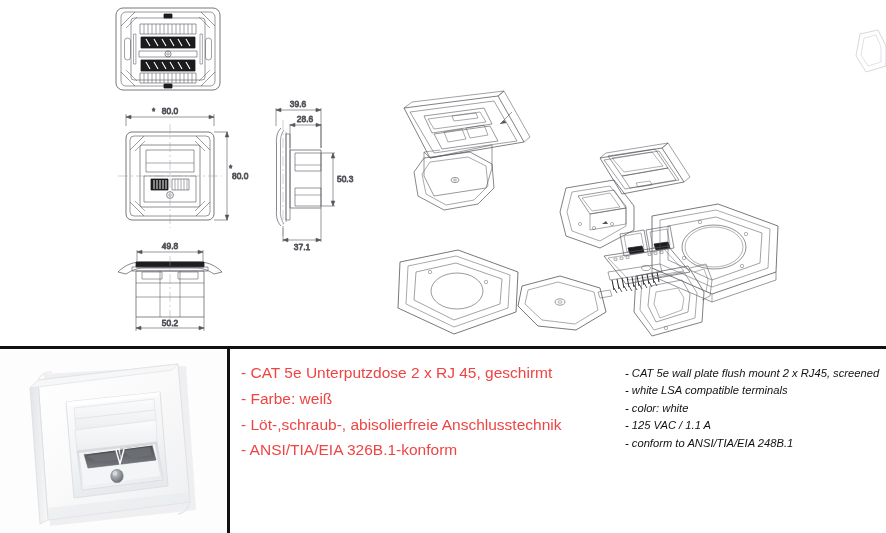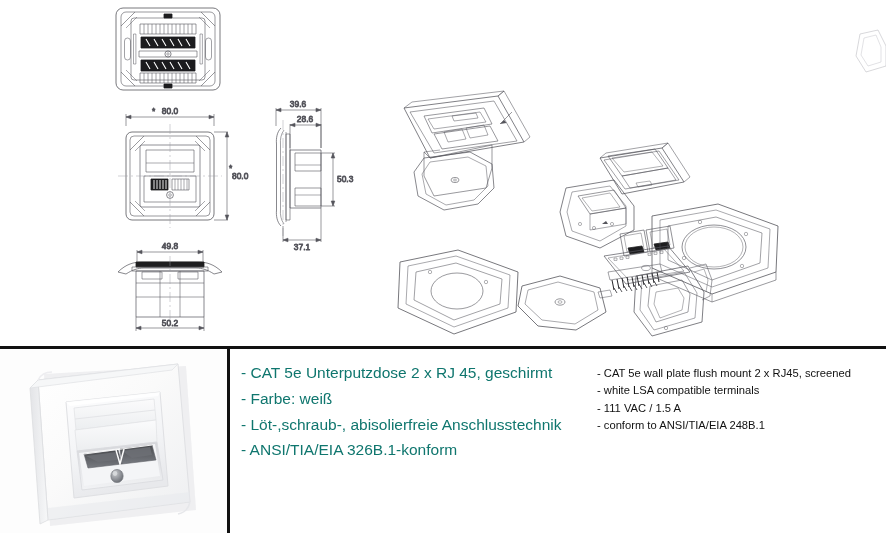--- a/index.html
+++ b/index.html
@@ -22,27 +22,27 @@
   .tick{position:absolute;left:226px;top:352px;width:2px;height:6px;background:#111;}
 
   
   #photo-panel{position:absolute;left:0;top:350px;width:227px;height:183px;
     background:#fdfdfd;overflow:hidden;}
   #photo-panel svg{display:block;}
 
   
   #spec-de{position:absolute;left:241px;top:360px;width:350px;}
   #spec-de .line{
-    font-size:15.5px;color:#0f766e;line-height:25.8px;white-space:nowrap;
+    font-size:15.5px;color:#ef4444;line-height:25.8px;white-space:nowrap;
     font-family:"Liberation Sans",sans-serif;
   }
   #spec-en{position:absolute;left:597px;top:365px;width:285px;}
   #spec-en .line{
     font-size:11.2px;color:#111;line-height:17.4px;white-space:nowrap;
-    font-family:"Liberation Sans",sans-serif;
+    font-style:italic;font-family:"Liberation Sans",sans-serif;margin-left:28px;
   }
 </style>
 </head>
 <body>
 
 <div id="page">
 
   <div id="drawings">
     <svg width="886" height="348" viewBox="0 0 886 348">
       <defs>
@@ -466,17 +466,18 @@
   <div id="spec-de">
     <div class="line">- CAT 5e Unterputzdose 2 x RJ 45, geschirmt</div>
     <div class="line">- Farbe: weiß</div>
     <div class="line">- Löt-,schraub-, abisolierfreie Anschlusstechnik</div>
     <div class="line">- ANSI/TIA/EIA 326B.1-konform</div>
   </div>
 
   <div id="spec-en">
     <div class="line">- CAT 5e wall plate flush mount 2 x RJ45, screened</div>
     <div class="line">- white LSA compatible terminals</div>
-    <div class="line">- 111 VAC / 1.5 A</div>
+    <div class="line">- color: white</div>
+    <div class="line">- 125 VAC / 1.1 A</div>
     <div class="line">- conform to ANSI/TIA/EIA 248B.1</div>
   </div>
 
 </div>
 
 </body></html>

